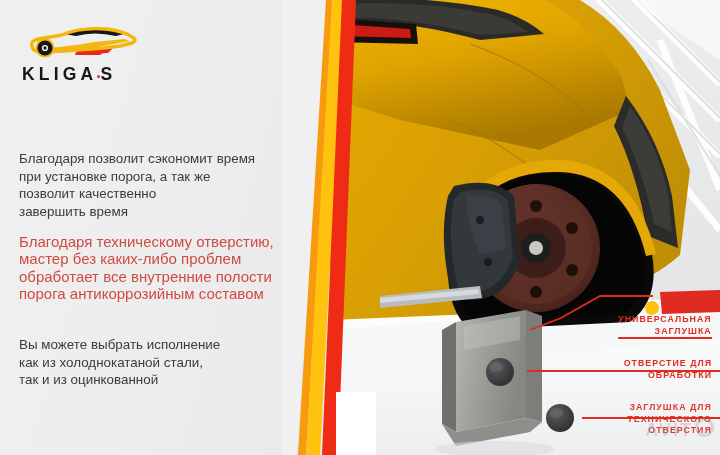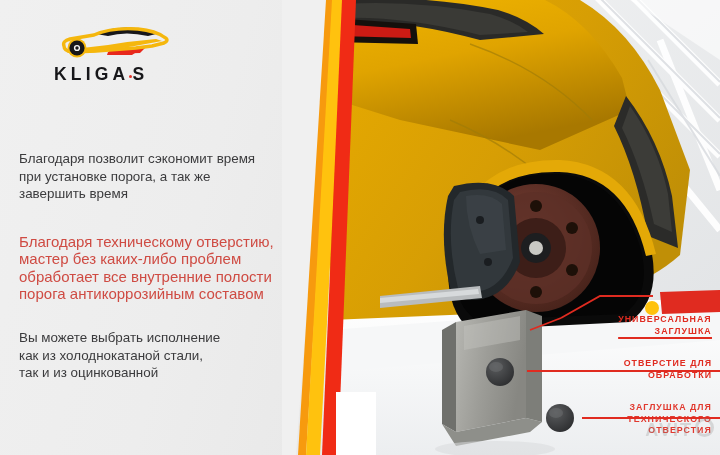--- a/index.html
+++ b/index.html
@@ -5,33 +5,33 @@
   html,body{margin:0;padding:0;background:#fff;}
   body{font-family:"Liberation Sans","DejaVu Sans",sans-serif;}
 
   .ad{position:relative;width:720px;height:455px;overflow:hidden;background:#eeeeee;}
 
   
   .left-panel{position:absolute;left:0;top:0;width:340px;height:455px;
               background:linear-gradient(105deg,#f0f0f0 0%,#ededed 55%,#e8e8e8 100%);}
 
   
-  .logo{position:absolute;left:20px;top:22px;width:150px;height:70px;margin-left:32px;}
+  .logo{position:absolute;left:20px;top:22px;width:150px;height:70px;}
   .logo-mark{position:absolute;left:0;top:0;width:130px;height:40px;}
   .logo-word{position:absolute;left:2px;top:44px;font-size:17.5px;font-weight:700;
              letter-spacing:4.2px;color:#17171a;line-height:1;}
   .logo-dot{display:inline-block;width:3px;height:3px;border-radius:50%;
             background:#e03127;vertical-align:2px;margin:0 0px;}
 
   
   .copy{position:absolute;left:19px;width:280px;}
   .copy p{margin:0;}
   .t1{top:150px;font-size:13.4px;line-height:17.6px;color:#3b3b3d;font-weight:400;}
   .t2{top:233px;font-size:15px;line-height:17.4px;color:#cf4b43;font-weight:400;}
-  .t3{top:329px;font-size:13.4px;line-height:17.6px;color:#3b3b3d;font-weight:400;}
+  .t3{top:336px;font-size:13.4px;line-height:17.6px;color:#3b3b3d;font-weight:400;}
 
   
   .stripes{position:absolute;left:282px;top:0;width:120px;height:455px;
            pointer-events:none;}
 
   
   .photo{position:absolute;left:330px;top:0;width:390px;height:455px;overflow:hidden;
          background:#ffffff;}
   .photo svg{display:block;}
 
@@ -77,20 +77,21 @@
         <circle cx="25" cy="26" r="1.7" fill="#17171a"></circle>
       </svg>
       <div class="logo-word">
         <span>KLIG</span><span>A</span><span class="logo-dot"></span><span>S</span>
       </div>
     </div>
 
     <div class="copy t1">
       <p>Благодаря позволит сэкономит время</p>
       <p>при установке порога, а так же</p>
+      <p>позволит качественно</p>
       <p>завершить время</p>
     </div>
 
     <div class="copy t2">
       <p>Благодаря техническому отверстию,</p>
       <p>мастер без каких-либо проблем</p>
       <p>обработает все внутренние полости</p>
       <p>порога антикоррозийным составом</p>
     </div>
 

